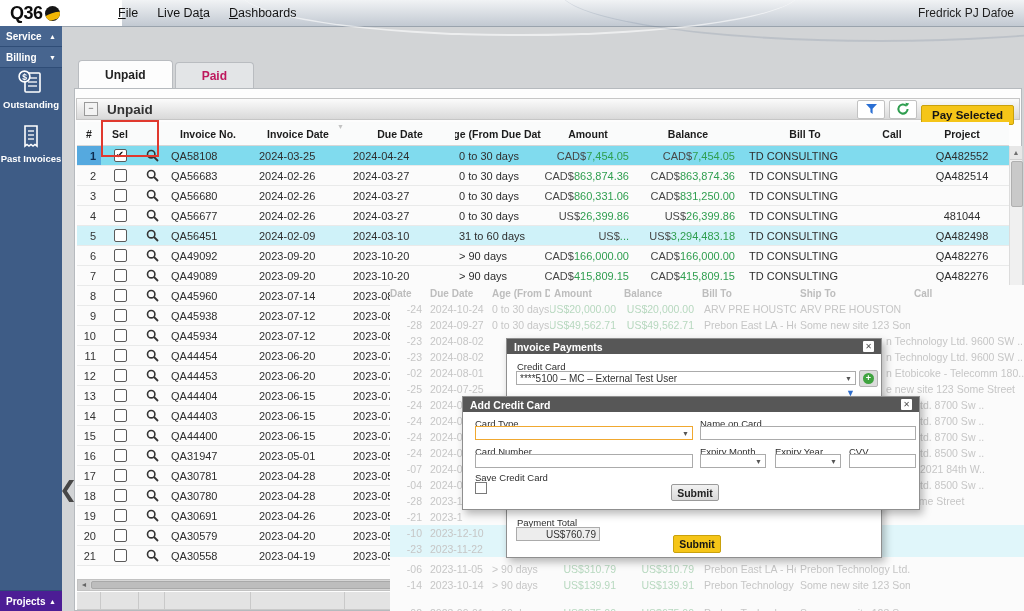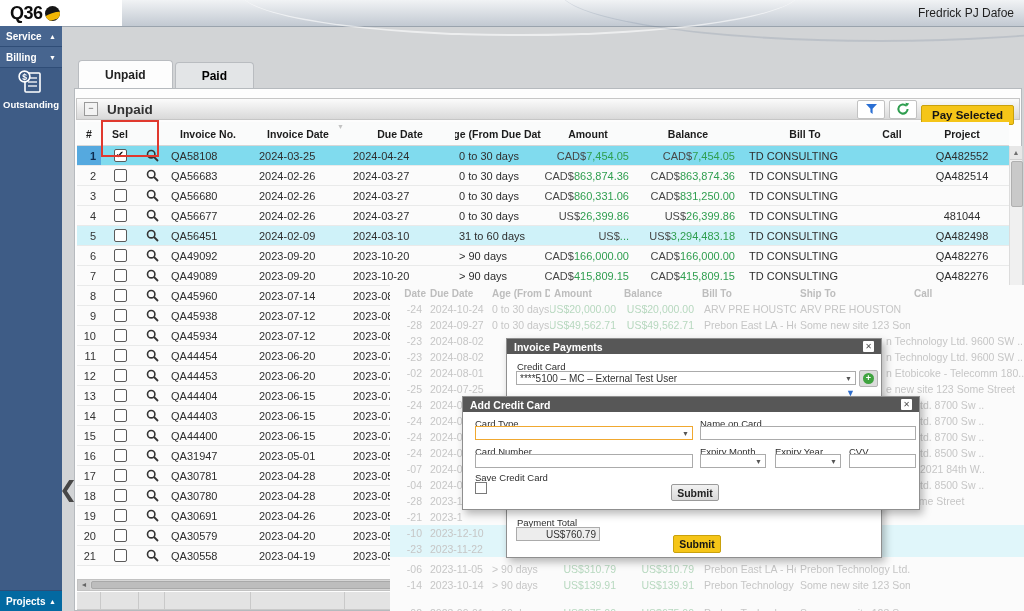--- a/index.html
+++ b/index.html
@@ -24,29 +24,29 @@
   .user{position:absolute;right:10px;top:0;height:25px;display:flex;align-items:center;font-size:12px;color:#1e1e1e;}
   
   .sidebar{position:absolute;left:0;top:26px;width:62px;height:585px;background:#3e5c86;color:#fff;z-index:2;}
   .side-group{height:20px;background:#47658f;border-bottom:1px solid #2f4d77;display:flex;align-items:center;
               justify-content:space-between;padding:0 6px;font-size:10px;font-weight:bold;}
   .caret{font-size:7px;line-height:7px;}
   .side-item{position:absolute;left:0;width:62px;text-align:center;}
   .side-item .ic{display:block;margin:0 auto;}
   .side-item .lbl{font-size:9.5px;font-weight:bold;margin-top:1px;}
   #item-outstanding{top:42px;} #item-past{top:96px;}
-  .side-footer{position:absolute;left:0;right:0;bottom:0;height:20px;background:#0369a1;border-top:1px solid #2f4d77;
+  .side-footer{position:absolute;left:0;right:0;bottom:0;height:20px;background:#4c1d95;border-top:1px solid #2f4d77;
                display:flex;align-items:center;justify-content:space-between;padding:0 6px;font-size:10px;font-weight:bold;}
   
   .main{position:absolute;left:62px;top:26px;width:962px;height:585px;background:#d2d4d6;}
   .page-title{height:31px;background:#47648f;color:#fff;font-size:15px;font-weight:bold;
               display:flex;align-items:center;padding-left:28px;}
   .tabs{position:absolute;top:34px;left:16px;display:flex;gap:2px;z-index:3;}
   .tab{margin-top:2px;height:26px;padding:0 26px;display:flex;align-items:center;font-size:12px;font-weight:bold;
-       color:#000000;background:#e3e5e7;border:1px solid #b9bcc0;border-bottom:none;border-radius:4px 4px 0 0;box-sizing:border-box;}
+       color:#be185d;background:#e3e5e7;border:1px solid #b9bcc0;border-bottom:none;border-radius:4px 4px 0 0;box-sizing:border-box;}
   .tab.active{margin-top:0;height:28px;background:#fdfdfd;color:#222;}
   .panel{position:absolute;left:12px;top:62px;width:948px;height:523px;background:#fdfdfd;
          border:1px solid #b6babe;box-sizing:border-box;z-index:1;}
   .group-hdr{position:absolute;left:1px;right:1px;top:9px;height:22px;background:linear-gradient(#fbfbfb,#d9d9d9);
              border:1px solid #c6c6c6;box-sizing:border-box;display:flex;align-items:center;padding:0 5px;}
   .collapse-box{width:12px;height:12px;border:1px solid #9a9a9a;background:#f3f3f3;font-size:9px;line-height:10px;
                 text-align:center;color:#555;margin:0 9px 0 2px;}
   .group-title{font-size:13.5px;font-weight:bold;color:#333;}
   .hdr-tools{margin-left:auto;display:flex;gap:4px;align-items:center;}
   .tool-btn{width:26px;height:17px;background:#fff;border:1px solid #c2c2c2;border-radius:2px;
@@ -124,20 +124,25 @@
 
 <div class="screen">
 
   <header class="topbar">
     <div class="swoosh1"></div>
     <div class="swoosh2"></div>
     <div class="logo">
       <span class="q36">Q36</span>
       <span class="ball"></span>
     </div>
+    <nav class="menus">
+      <span class="menu"><span></span><u>F</u><span>ile</span></span>
+      <span class="menu"><span>Live Da</span><u>t</u><span>a</span></span>
+      <span class="menu"><span></span><u>D</u><span>ashboards</span></span>
+    </nav>
     <div class="user">Fredrick PJ Dafoe</div>
   </header>
 
   <aside class="sidebar">
     <div class="side-group">
       <span>Service</span>
       <span class="caret">▲</span>
     </div>
     <div class="side-group">
       <span>Billing</span>
@@ -146,20 +151,29 @@
     <div class="side-item" id="item-outstanding">
       <svg class="ic" width="30" height="30" viewBox="0 0 30 30">
         <rect x="9" y="5" width="15" height="19" rx="1" fill="none" stroke="#fff" stroke-width="1.6"></rect>
         <line x1="12" y1="10" x2="21" y2="10" stroke="#fff" stroke-width="1.3"></line>
         <line x1="12" y1="14" x2="21" y2="14" stroke="#fff" stroke-width="1.3"></line>
         <line x1="12" y1="18" x2="21" y2="18" stroke="#fff" stroke-width="1.3"></line>
         <circle cx="8.5" cy="8.5" r="5.4" fill="#3e5c86" stroke="#fff" stroke-width="1.6"></circle>
         <text x="8.5" y="11.6" font-size="8.5" fill="#fff" text-anchor="middle" font-family="Liberation Sans, sans-serif" font-weight="bold">$</text>
       </svg>
       <div class="lbl">Outstanding</div>
+    </div>
+    <div class="side-item" id="item-past">
+      <svg class="ic" width="30" height="30" viewBox="0 0 30 30">
+        <path d="M9 4 h12 v20 l-2-1.6 -2 1.6 -2-1.6 -2 1.6 -2-1.6 -2 1.6 z" fill="none" stroke="#fff" stroke-width="1.6"></path>
+        <line x1="12" y1="9" x2="18" y2="9" stroke="#fff" stroke-width="1.3"></line>
+        <line x1="12" y1="13" x2="18" y2="13" stroke="#fff" stroke-width="1.3"></line>
+        <line x1="12" y1="17" x2="18" y2="17" stroke="#fff" stroke-width="1.3"></line>
+      </svg>
+      <div class="lbl">Past Invoices</div>
     </div>
     <div class="side-footer">
       <span>Projects</span>
       <span class="caret">▲</span>
     </div>
   </aside>
 
   <main class="main">
     <div class="tabs">
       <div class="tab active">Unpaid</div>
@@ -706,21 +720,21 @@
           <div class="fcell" style="width: 94px;"></div>
         </div>
     </div>
   </main>
 
   <div class="chevron">❮</div>
   <div class="red-rect"></div>
 
   <div class="overlay" id="overlay">
       <div class="ov-head">
-        <div class="ov-hcell" style="width: 36px; padding-left: 0px; text-align: right;">Date</div>
+        <div class="ov-hcell" style="width: 36px; padding-left: 0px; ">Date</div>
         <div class="ov-hcell" style="width: 62px; padding-left: 4px;">Due Date</div>
         <div class="ov-hcell" style="width: 62px; padding-left: 4px;">Age (From Due Date</div>
         <div class="ov-hcell" style="width: 70px; padding-left: 4px;">Amount</div>
         <div class="ov-hcell" style="width: 78px; padding-left: 4px;">Balance</div>
         <div class="ov-hcell" style="width: 98px; padding-left: 4px;">Bill To</div>
         <div class="ov-hcell" style="width: 114px; padding-left: 4px;">Ship To</div>
         <div class="ov-hcell" style="width: 114px; padding-left: 4px;">Call</div>
       </div>
       <div class="ov-row" style="top: 16px;">
         <div class="ov-c ov-right" style="width: 36px;">-24</div>

